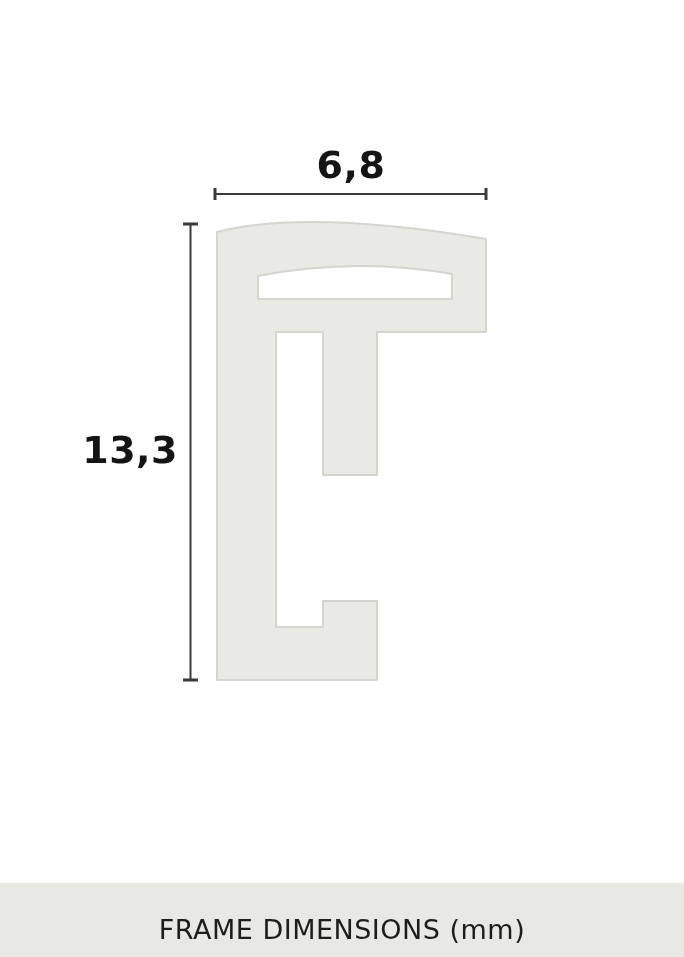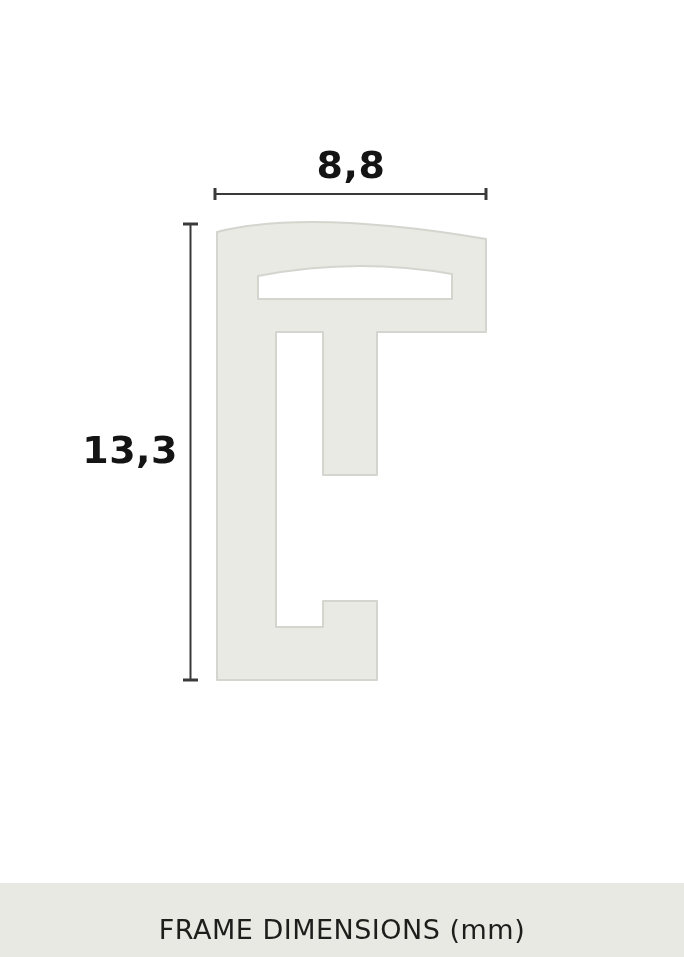--- a/index.html
+++ b/index.html
@@ -108,21 +108,21 @@
       <line class="dim-tick" x1="486" y1="188" x2="486" y2="200"></line>
     </g>
 
     <g>
       <line class="dim-line" x1="190.5" y1="224" x2="190.5" y2="680"></line>
       <line class="dim-tick" x1="183" y1="224" x2="198" y2="224"></line>
       <line class="dim-tick" x1="183" y1="680" x2="198" y2="680"></line>
     </g>
   </svg>
 
-  <div class="dim-label dim-label-width">8,8</div>
+  <div class="dim-label dim-label-width">6,8</div>
 
   <div class="dim-label dim-label-height">13,3</div>
 
   <div class="caption-band">
     <span class="caption-text">FRAME DIMENSIONS (mm)</span>
   </div>
 
 </div>
 
 </body></html>

